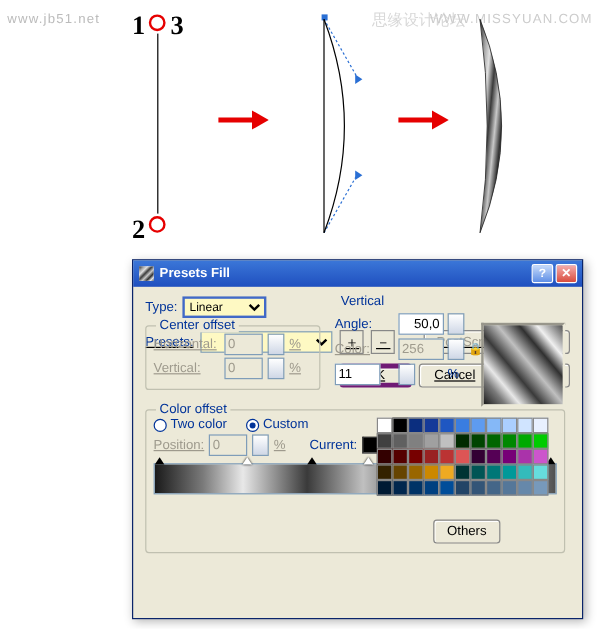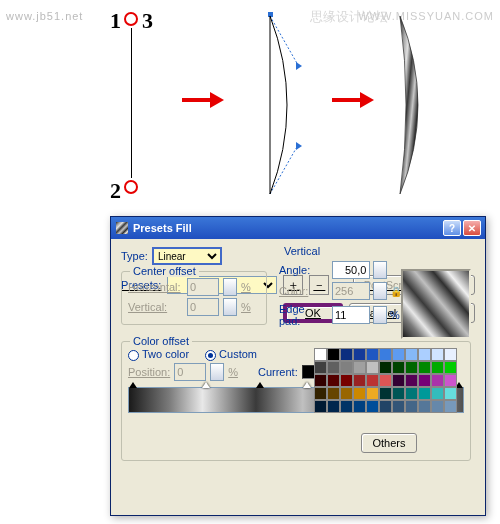--- a/index.html
+++ b/index.html
@@ -136,21 +136,20 @@
       <span class="legend" style="top:-2px;">Vertical</span>
       <div class="options-grid" style="margin-top:10px;">
         <span class="lbl">Angle:</span>
         <input type="text" style="width: 38px; padding-left: 12px;" value="50,0">
         <span class="spin"></span>
           <span></span>
         <span class="lbl disabled">Color:</span>
         <input type="text" class="disabled" style="width: 38px;" value="256">
         <span class="spin"></span>
         <span class="lock">🔒</span>
-        <span class="lbl">Edge pad:</span>
         <input type="text" style="width: 38px;" value="11">
         <span class="spin"></span>
         <span class="lbl">%</span>
       </div>
     </div>
 
     <div class="preview-box"></div>
 
     <div class="fieldset color-blend" style="position:absolute; top:98px; left:10px; width:350px; height:120px;">
       <span class="legend">Color offset</span>

